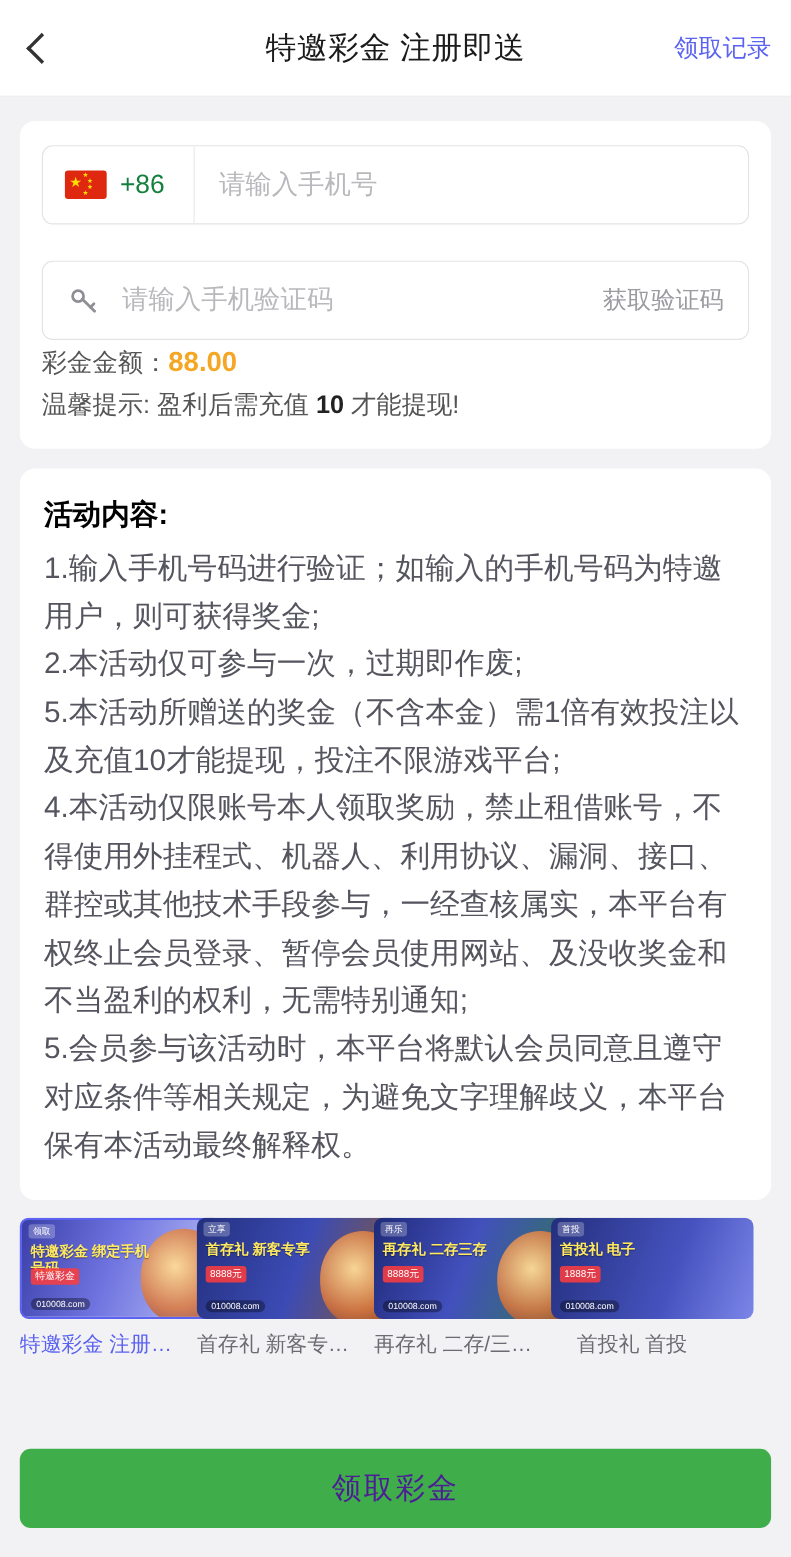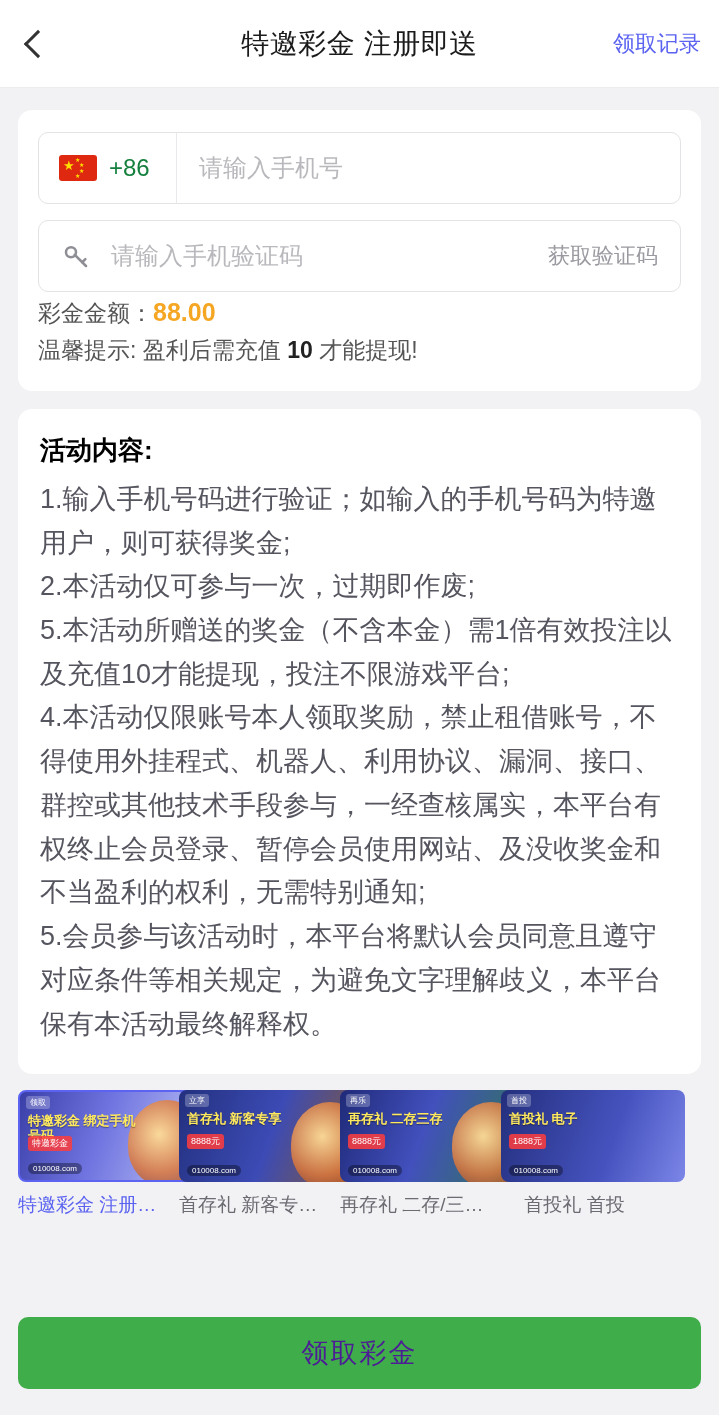--- a/index.html
+++ b/index.html
@@ -79,21 +79,21 @@
 
   
   .field {
     height: 72px;
     border: 1px solid #e3e3e6;
     border-radius: 10px;
     display: flex;
     align-items: center;
     background: #fff;
   }
-  .field + .field { margin-top: 16px; }
+  .field + .field { margin-top: 33px; }
 
   .cc-box {
     width: 138px;
     height: 100%;
     display: flex;
     align-items: center;
     border-right: 1px solid #e9e9ec;
     padding-left: 20px;
     cursor: pointer;
   }

